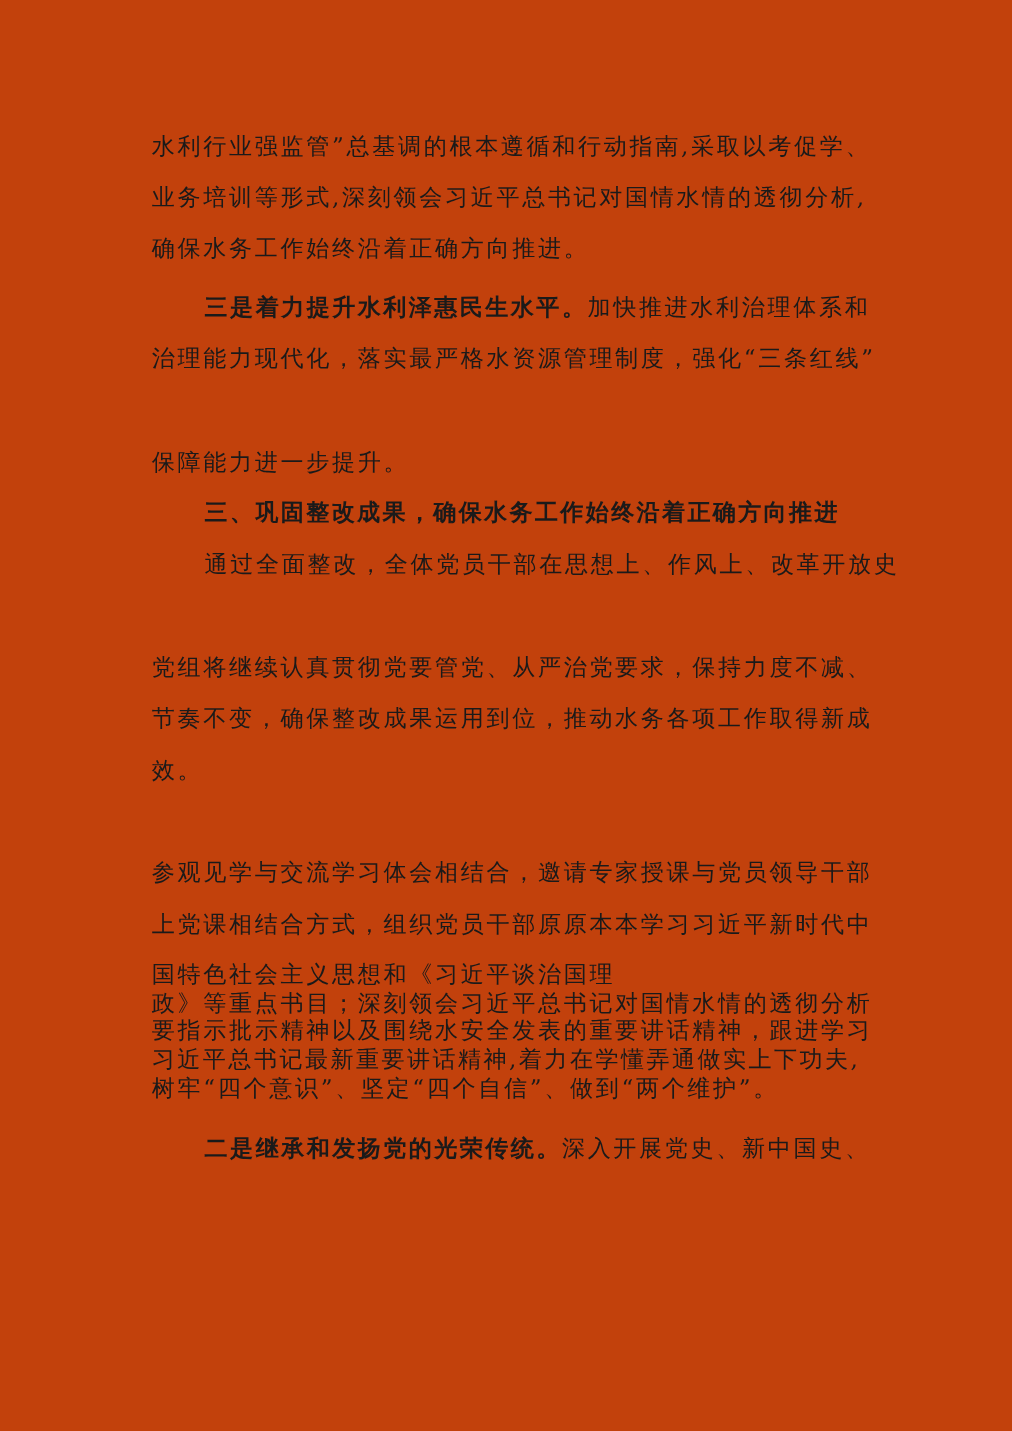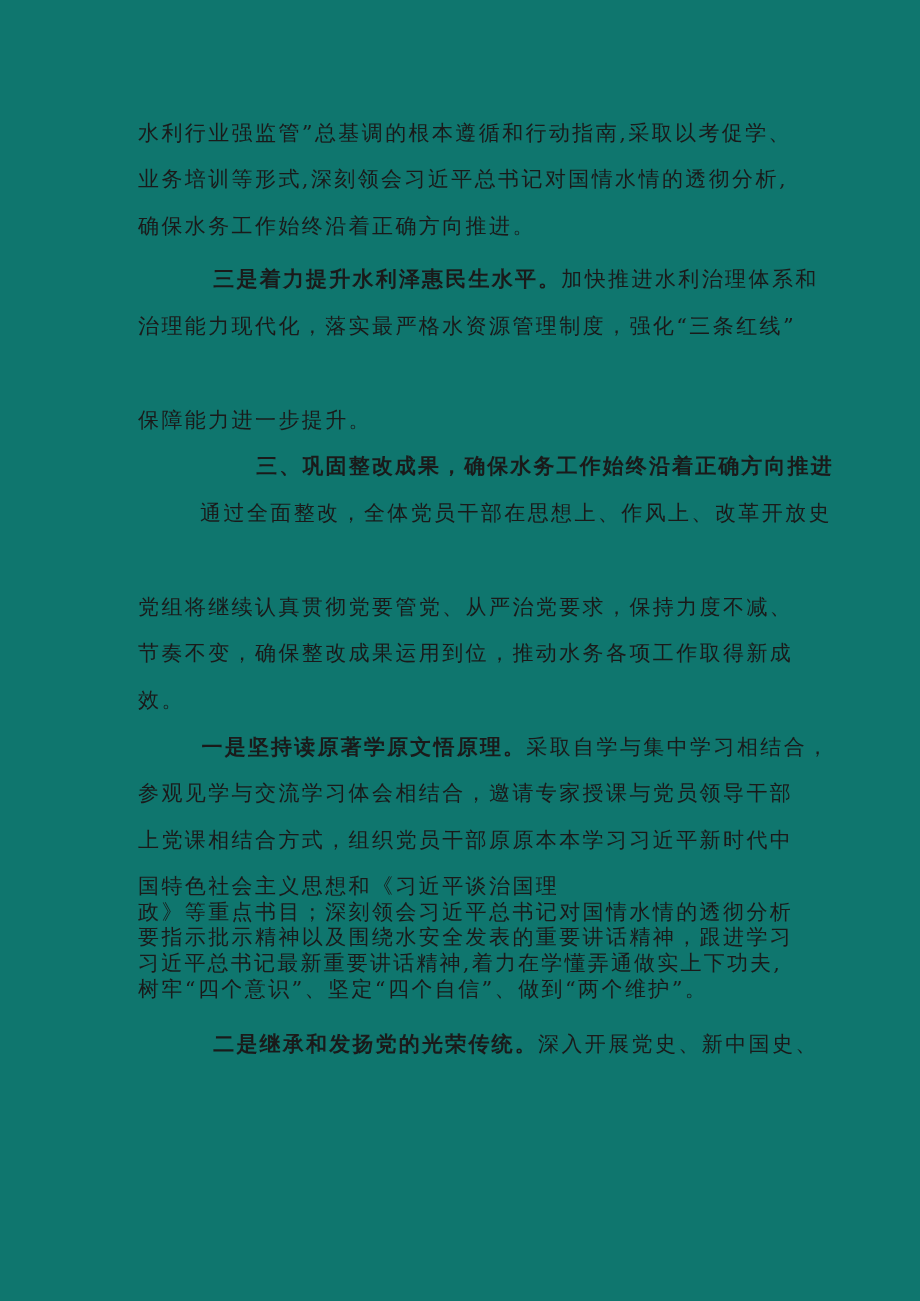--- a/index.html
+++ b/index.html
@@ -1,24 +1,24 @@
 <!DOCTYPE html>
 <html><head>
 <meta charset="utf-8">
 <style>
   html, body { margin: 0; padding: 0; background: #ffffff; }
   body { width: 920px; height: 1301px; position: relative; overflow: hidden;
          font-family: "DejaVu Serif", "Liberation Serif", serif; color: #1a1a1a; }
-  .page { position: absolute; left: 0; top: 0; width: 920px; height: 1301px; background: #0f766e; }
+  .page { position: absolute; left: 0; top: 0; width: 920px; height: 1301px; background: #c2410c; }
   .line { position: absolute; left: 138px; width: 660px; font-size: 21px; line-height: 24px;
           white-space: nowrap; letter-spacing: 2.4px; }
-  .line.indent { left: 186px; text-align: center; }
+  .line.indent { left: 186px; }
   .tight { letter-spacing: 2.2px; }
   .b { font-weight: bold; font-family: "DejaVu Sans", "Liberation Sans", sans-serif; letter-spacing: 2.2px; }
-  .heading { font-weight: bold; font-family: "DejaVu Sans", "Liberation Sans", sans-serif; letter-spacing: 2.1px; margin-left: 29px; }
+  .heading { font-weight: bold; font-family: "DejaVu Sans", "Liberation Sans", sans-serif; letter-spacing: 2.1px; }
 </style>
 </head>
 <body>
 
 <div class="page">
 
   <div class="line" style="top:121px">水利行业强监管”总基调的根本遵循和行动指南,采取以考促学、</div>
   <div class="line" style="top:167px">业务培训等形式,深刻领会习近平总书记对国情水情的透彻分析,</div>
   <div class="line" style="top:214px">确保水务工作始终沿着正确方向推进。</div>
 
@@ -28,23 +28,20 @@
   <div class="line" style="top:314px">治理能力现代化，落实最严格水资源管理制度，强化“三条红线”</div>
   <div class="line" style="top:408px">保障能力进一步提升。</div>
 
   <div class="line indent heading" style="top:454px">三、巩固整改成果，确保水务工作始终沿着正确方向推进</div>
 
   <div class="line indent" style="top:501px">通过全面整改，全体党员干部在思想上、作风上、改革开放史</div>
   <div class="line" style="top:595px">党组将继续认真贯彻党要管党、从严治党要求，保持力度不减、</div>
   <div class="line" style="top:641px">节奏不变，确保整改成果运用到位，推动水务各项工作取得新成</div>
   <div class="line" style="top:688px">效。</div>
 
-  <div class="line indent" style="top:735px">
-    <span class="b">一是坚持读原著学原文悟原理。</span><span>采取自学与集中学习相结合，</span>
-  </div>
   <div class="line" style="top:781px">参观见学与交流学习体会相结合，邀请专家授课与党员领导干部</div>
   <div class="line" style="top:828px">上党课相结合方式，组织党员干部原原本本学习习近平新时代中</div>
   <div class="line" style="top:874px">国特色社会主义思想和《习近平谈治国理</div>
   <div class="line" style="top:900px">政》等重点书目；深刻领会习近平总书记对国情水情的透彻分析</div>
   <div class="line" style="top:925px">要指示批示精神以及围绕水安全发表的重要讲话精神，跟进学习</div>
   <div class="line tight" style="top:951px">习近平总书记最新重要讲话精神,着力在学懂弄通做实上下功夫,</div>
   <div class="line" style="top:977px">树牢“四个意识”、坚定“四个自信”、做到“两个维护”。</div>
 
   <div class="line indent" style="top:1032px">
     <span class="b">二是继承和发扬党的光荣传统。</span><span>深入开展党史、新中国史、</span>

